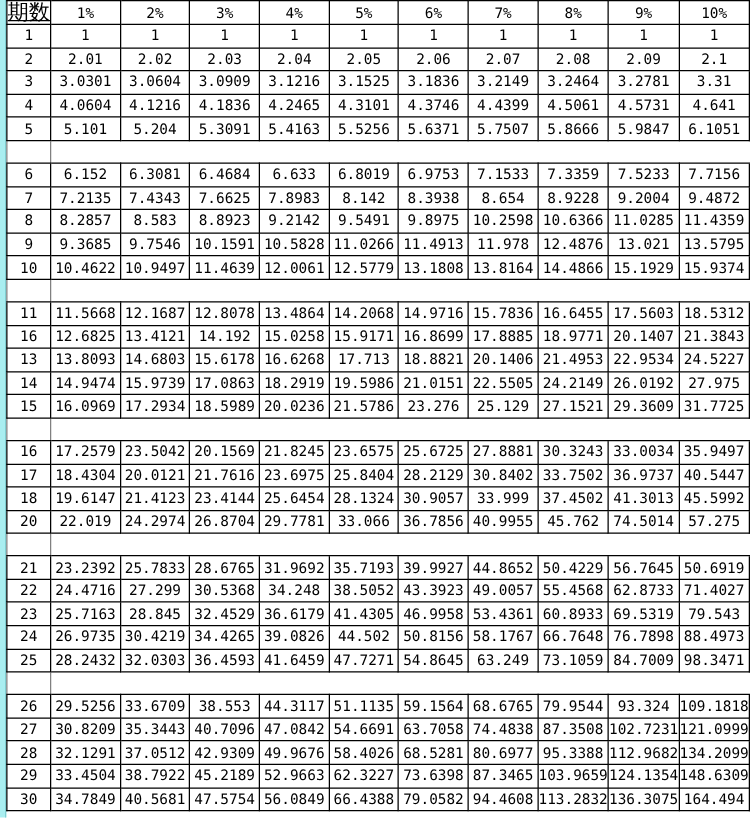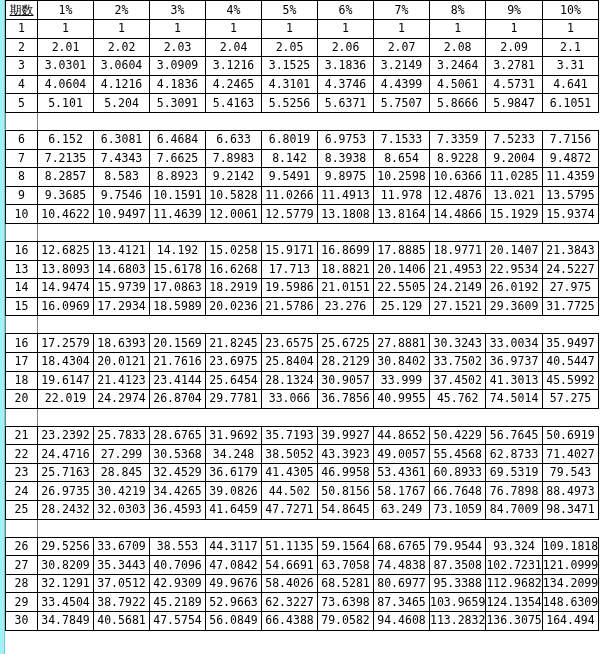--- a/index.html
+++ b/index.html
@@ -7,21 +7,21 @@
          font-family:"DejaVu Sans Mono","Liberation Mono",monospace; }
   .gutter { position:absolute; left:0; top:0; width:4px; height:654px; background:#a9eef0;
             border-right:1px solid #7fcfd2; }
   .sheet { position:absolute; left:5px; top:0; }
   table { border-collapse:collapse; table-layout:fixed; }
   td { height:17.6px; padding:0; text-align:center; font-size:11.5px; color:#000;
        border:1px solid #000; white-space:nowrap; overflow:hidden; line-height:17px; }
   td.period { width:31px; }
   td.val { width:55px; }
   tr.header td { font-size:11.5px; height:18px; }
-  tr.header td.period { font-family:"DejaVu Sans","Liberation Sans",sans-serif; font-size:12px; text-decoration:underline; }
+  tr.header td.period { font-family:"DejaVu Sans","Liberation Sans",sans-serif; font-size:17px; text-decoration:underline; }
   tr.spacer td { border-left:none; border-right:none; height:17px; }
   tr.spacer td.period { border-left:1px solid #808080; border-right:1px solid #808080; border-top:1px solid #000; border-bottom:1px solid #000; }
 </style>
 </head>
 <body>
 
 <div class="gutter"></div>
 
 <div class="sheet">
   <table>
@@ -171,20 +171,33 @@
           <td class="val">13.8164</td>
           <td class="val">14.4866</td>
           <td class="val">15.1929</td>
           <td class="val">15.9374</td>
         </tr>
         <tr class="spacer">
           <td class="period"></td>
           <td colspan="10"></td>
         </tr>
         <tr>
+          <td class="period">11</td>
+          <td class="val">11.5668</td>
+          <td class="val">12.1687</td>
+          <td class="val">12.8078</td>
+          <td class="val">13.4864</td>
+          <td class="val">14.2068</td>
+          <td class="val">14.9716</td>
+          <td class="val">15.7836</td>
+          <td class="val">16.6455</td>
+          <td class="val">17.5603</td>
+          <td class="val">18.5312</td>
+        </tr>
+        <tr>
           <td class="period">16</td>
           <td class="val">12.6825</td>
           <td class="val">13.4121</td>
           <td class="val">14.192</td>
           <td class="val">15.0258</td>
           <td class="val">15.9171</td>
           <td class="val">16.8699</td>
           <td class="val">17.8885</td>
           <td class="val">18.9771</td>
           <td class="val">20.1407</td>
@@ -229,21 +242,21 @@
           <td class="val">29.3609</td>
           <td class="val">31.7725</td>
         </tr>
         <tr class="spacer">
           <td class="period"></td>
           <td colspan="10"></td>
         </tr>
         <tr>
           <td class="period">16</td>
           <td class="val">17.2579</td>
-          <td class="val">18.6393</td>
+          <td class="val">23.5042</td>
           <td class="val">20.1569</td>
           <td class="val">21.8245</td>
           <td class="val">23.6575</td>
           <td class="val">25.6725</td>
           <td class="val">27.8881</td>
           <td class="val">30.3243</td>
           <td class="val">33.0034</td>
           <td class="val">35.9497</td>
         </tr>
         <tr>

